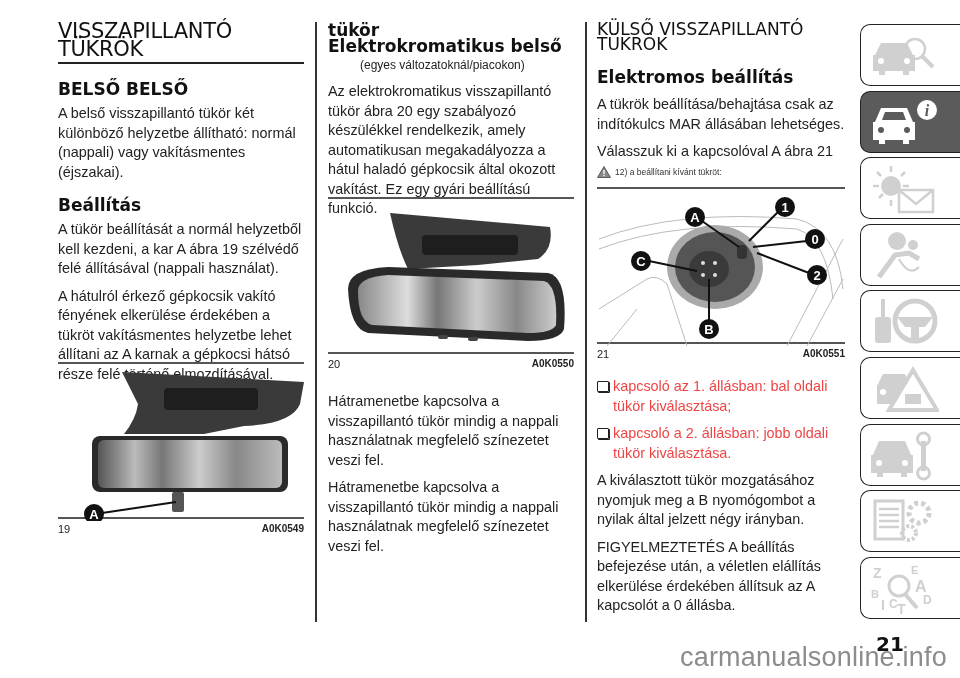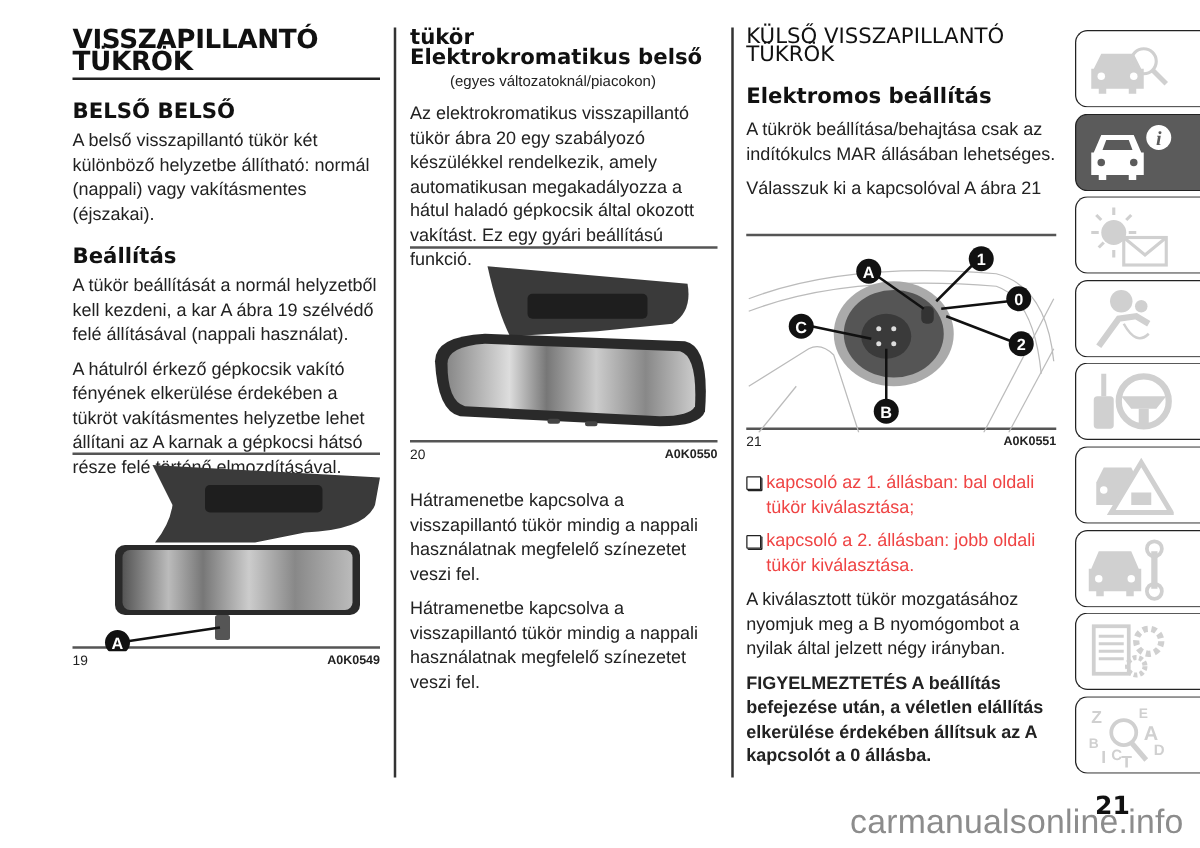--- a/index.html
+++ b/index.html
@@ -8,21 +8,21 @@
 
   .col { position: absolute; top: 22px; }
   .col1 { left: 58px; width: 246px; }
   .col2 { left: 328px; width: 246px; }
   .col3 { left: 597px; width: 248px; }
 
   .vdiv { position: absolute; top: 22px; width: 2px; height: 600px; background: #333; }
   .vdiv.d1 { left: 315px; }
   .vdiv.d2 { left: 585px; }
 
-  .h1 { font-family: "DejaVu Sans", sans-serif; font-weight: 700; font-size: 21px; line-height: 18px; letter-spacing: -0.3px; color: #111; text-transform: uppercase; }
+  .h1 { font-family: "DejaVu Sans", sans-serif; font-weight: 400; font-size: 21px; line-height: 18px; letter-spacing: -0.3px; color: #111; text-transform: uppercase; }
   .h1-rule { border-bottom: 2px solid #222; padding-bottom: 4px; margin-bottom: 16px; }
   .h2-big { font-family: "DejaVu Sans", sans-serif; font-weight: 900; font-size: 17px; line-height: 18px; color: #111; margin-bottom: 6px; }
   .h-col3 { font-family: "DejaVu Sans", sans-serif; font-weight: 400; font-size: 17px; line-height: 15px; color: #111; text-transform: uppercase; margin-bottom: 16px; }
   .h2-elec { font-family: "DejaVu Sans", sans-serif; font-weight: 900; font-size: 17px; line-height: 19px; color: #111; margin-bottom: 8px; }
 
   p.body { font-size: 14.4px; line-height: 19.5px; color: #222; margin-bottom: 8px; }
   p.sub { font-size: 12px; line-height: 18px; color: #222; margin-bottom: 8px; margin-left: 32px; }
 
   .fig { position: relative; border-top: 2px solid #555; border-bottom: 2px solid #555; }
   .fig-cap { display: flex; justify-content: space-between; font-size: 10px; font-weight: bold; color: #222; padding-top: 4px; }
@@ -132,20 +132,28 @@
 </div>
 
 <div class="col col3">
   <div class="h-col3">
     <div>KÜLSŐ VISSZAPILLANTÓ</div>
     <div>TÜKRÖK</div>
   </div>
   <div class="h2-elec">Elektromos beállítás</div>
   <p class="body">A tükrök beállítása/behajtása csak az indítókulcs MAR állásában lehetséges.</p>
   <p class="body">Válasszuk ki a kapcsolóval A ábra 21</p>
+  <div class="warn-line">
+    <svg class="warn-icon" viewBox="0 0 14 12">
+      <path d="M7 0.5 L13.5 11.5 L0.5 11.5 Z" fill="#888" stroke="#444" stroke-width="0.8"></path>
+      <rect x="6.3" y="4" width="1.4" height="4" fill="#fff"></rect>
+      <rect x="6.3" y="9" width="1.4" height="1.3" fill="#fff"></rect>
+    </svg>
+    <span>12) a beállítani kívánt tükröt:</span>
+  </div>
 
   <div style="position:absolute; top:165px; left:0; width:248px;">
     <div class="fig" style="height:157px;">
       <svg viewBox="0 0 248 157" width="248" height="157">
         <g fill="none" stroke="#bbb" stroke-width="1">
           <path d="M2 50 Q 80 20 200 30 Q 240 40 246 100"></path>
           <path d="M2 60 Q 80 30 200 40 Q 230 50 236 110"></path>
           <path d="M2 120 L 50 90 Q 60 85 70 95 L 90 157"></path>
           <path d="M10 157 L 40 120"></path>
           <path d="M190 157 L 246 50"></path>
@@ -192,21 +200,21 @@
   <div style="position:absolute; top:355px; left:0; width:248px;">
     <div class="bullet">
       <span class="box"></span>
       <span class="txt">kapcsoló az 1. állásban: bal oldali tükör kiválasztása;</span>
     </div>
     <div class="bullet">
       <span class="box"></span>
       <span class="txt">kapcsoló a 2. állásban: jobb oldali tükör kiválasztása.</span>
     </div>
     <p class="body">A kiválasztott tükör mozgatásához nyomjuk meg a B nyomógombot a nyilak által jelzett négy irányban.</p>
-    <p class="body" style="margin-top:0;font-weight:bold;">FIGYELMEZTETÉS A beállítás befejezése után, a véletlen elállítás elkerülése érdekében állítsuk az A kapcsolót a 0 állásba.</p>
+    <p class="body" style="margin-top:0;">FIGYELMEZTETÉS A beállítás befejezése után, a véletlen elállítás elkerülése érdekében állítsuk az A kapcsolót a 0 állásba.</p>
   </div>
 </div>
 
 <div class="sidebar">
   <div class="tab">
     <svg viewBox="0 0 70 50">
       <g fill="#d0d0d0">
         <path d="M6 24 L12 12 L38 12 L44 24 L46 24 L46 40 L40 40 L40 44 L34 44 L34 40 L16 40 L16 44 L10 44 L10 40 L4 40 L4 24 Z"></path>
       </g>
       <circle cx="12" cy="30" r="3" fill="#fff"></circle>

